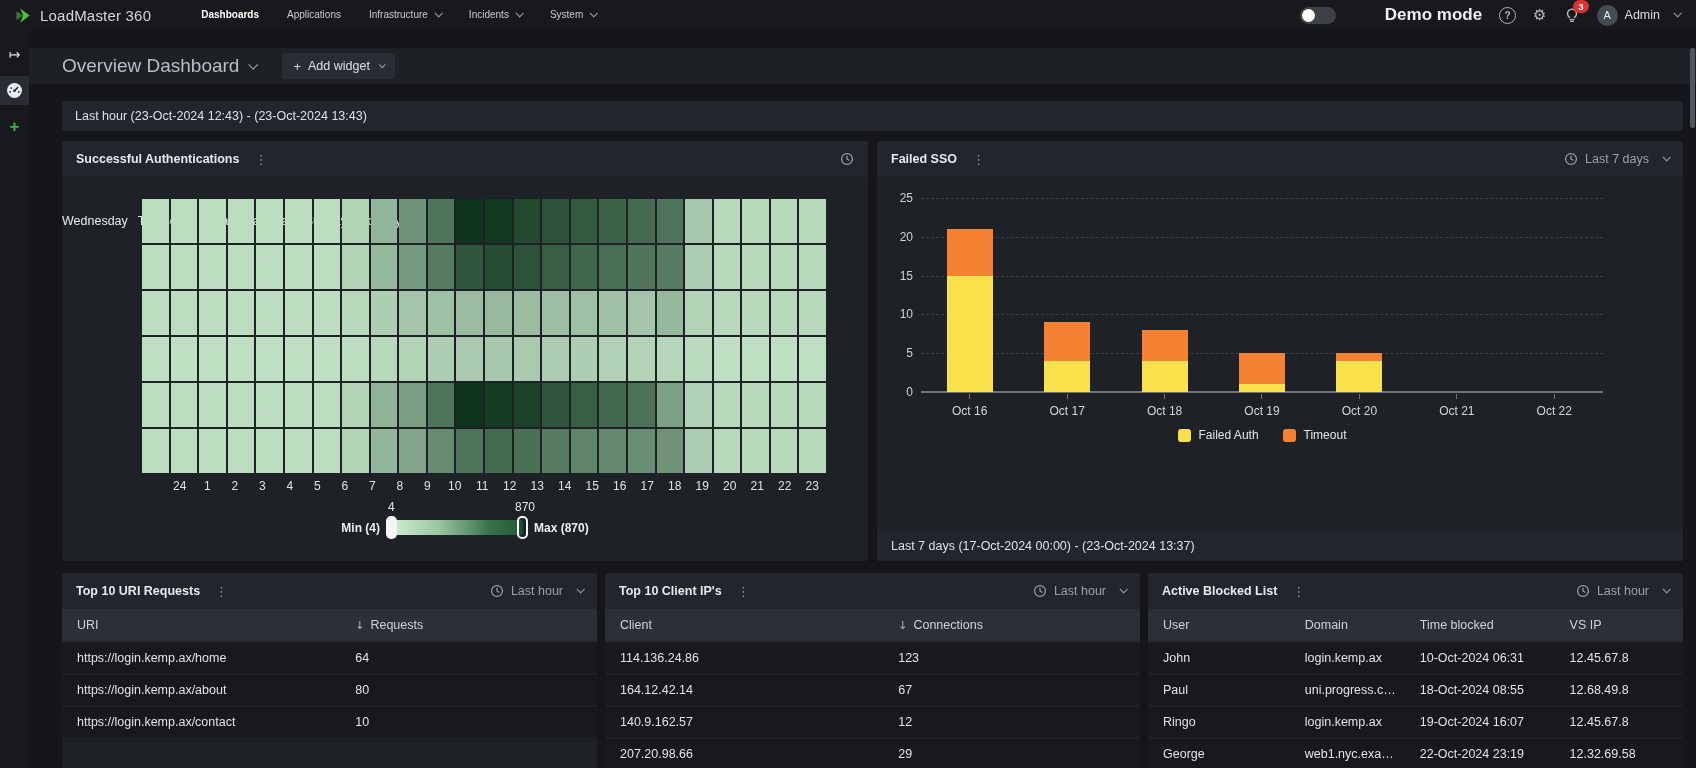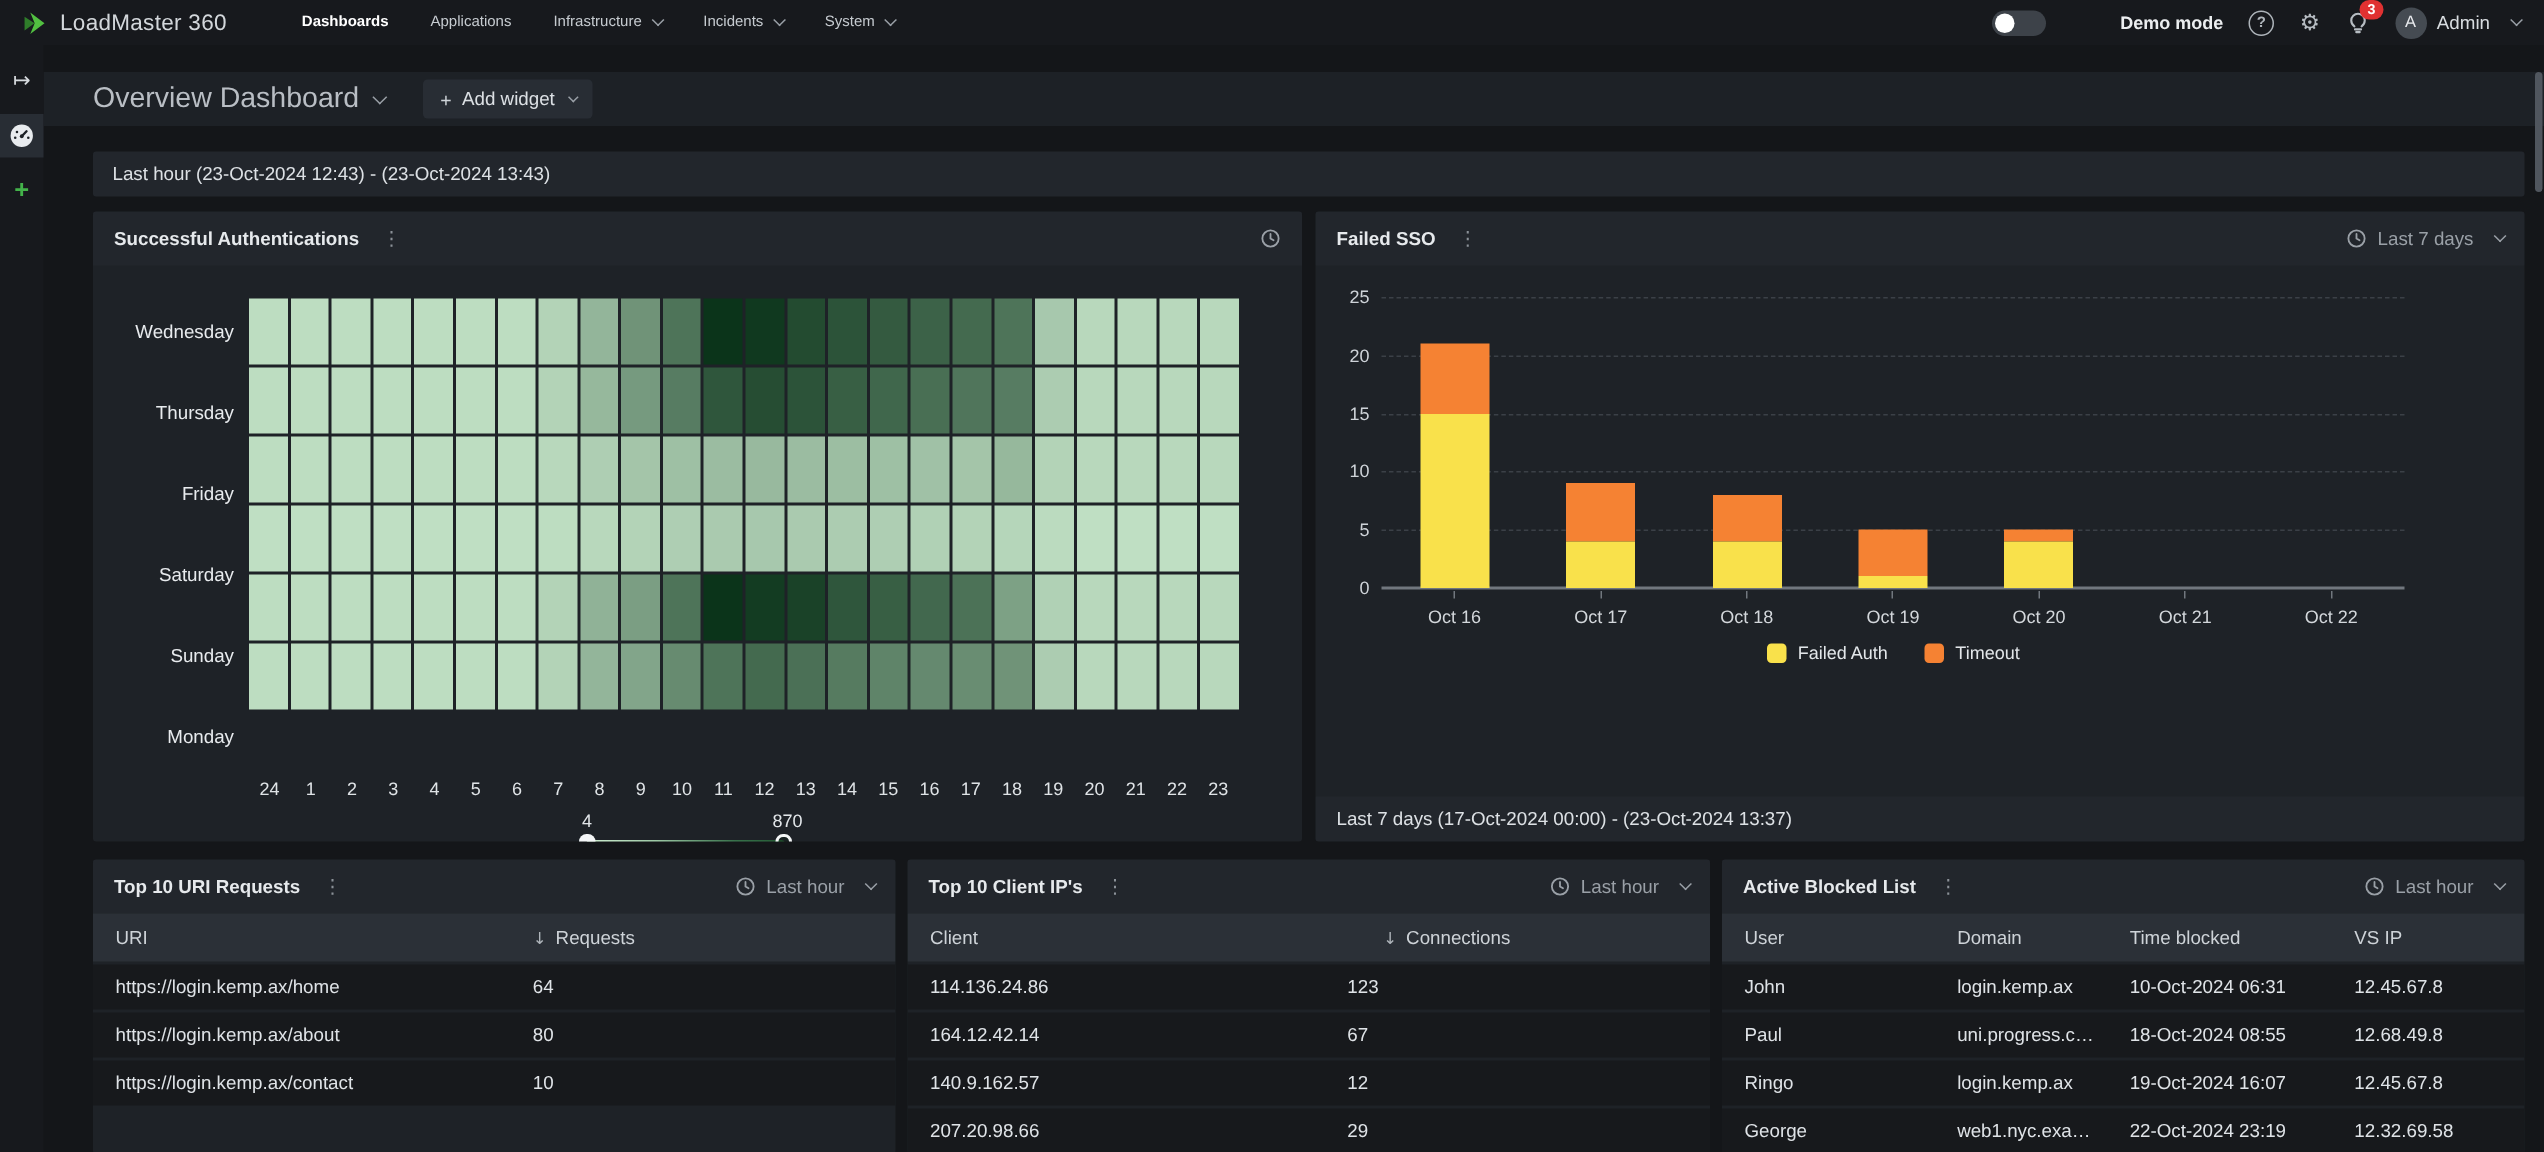--- a/index.html
+++ b/index.html
@@ -16,21 +16,21 @@
   .topnav { height:30px; background:#17191d; display:flex; align-items:center; padding:0 16px 0 14px; position:relative; z-index:3; }
   .brand { display:flex; align-items:center; gap:7px; margin-right:36px; }
   .brand-text { font-size:15px; color:#d3d7db; letter-spacing:.2px; }
   .nav-items { display:flex; align-items:center; height:30px; }
   .nav-item { padding:0 14px; line-height:30px; font-size:10px; color:#c6cbd0; cursor:pointer; display:flex; align-items:center; }
   .nav-item.active { color:#ffffff; font-weight:bold; }
   .chev { width:6px; height:6px; border-right:1.5px solid #9aa0a7; border-bottom:1.5px solid #9aa0a7; transform:rotate(45deg) translateY(-1px); display:inline-block; margin-left:7px; margin-bottom:2px; }
   .nav-right { margin-left:auto; display:flex; align-items:center; gap:17px; }
   .toggle { width:36px; height:17px; border-radius:9px; background:#3d4249; position:relative; cursor:pointer; }
   .toggle-knob { position:absolute; left:2px; top:2px; width:13px; height:13px; border-radius:50%; background:#ffffff; }
-  .demo-label { font-size:12px; color:#eceef0; font-weight:bold;padding-left:32px; }
+  .demo-label { font-size:17px; color:#eceef0; font-weight:bold;padding-left:32px; }
   .help-circle { width:17px; height:17px; border-radius:50%; border:1.5px solid #aeb4ba; color:#aeb4ba; font-size:10px; font-weight:bold; display:flex; align-items:center; justify-content:center; cursor:pointer; }
   .gear { font-size:15px; color:#b6bcc2; cursor:pointer; line-height:1; }
   .bulb-wrap { position:relative; cursor:pointer; }
   .badge { position:absolute; top:-7px; right:-9px; background:#e03131; color:#fff; font-size:9.5px; font-weight:bold; border-radius:8px; padding:1px 5px; }
   .avatar { width:21px; height:21px; border-radius:50%; background:#454b52; color:#e9ebee; font-size:11px; display:flex; align-items:center; justify-content:center; }
   .user { display:flex; align-items:center; gap:7px; font-size:12.5px; color:#d9dde1; cursor:pointer; }
 
   
   .sidebar { position:absolute; left:0; top:30px; bottom:0; width:29px; background:#17191d; display:flex; flex-direction:column; align-items:center; padding-top:16px; z-index:2; }
   .side-expand { color:#d6dade; font-size:14px; cursor:pointer; margin-bottom:14px; }
@@ -50,21 +50,21 @@
   .infobar { height:30px; background:#22262c; border-radius:2px; display:flex; align-items:center; padding:0 13px; font-size:12.5px; color:#dde1e5; margin-bottom:10px; }
 
   .row1 { display:flex; gap:9px; height:420px; }
   .widget { background:#1e2227; border-radius:2px; flex:1 1 0; position:relative; overflow:hidden; }
   .w-header { height:36px; background:#22262c; display:flex; align-items:center; padding:0 14px; gap:15px; font-size:12.5px; font-weight:bold; color:#e6e9ec; }
   .dots { font-size:13px; color:#8b9198; font-weight:normal; cursor:pointer; }
   .w-right { margin-left:auto; display:flex; align-items:center; gap:7px; color:#9aa0a7; font-weight:normal; font-size:12.5px; cursor:pointer; }
 
   
   .hm-wrap { display:flex; margin-top:22px; padding-right:42px; }
-  .hm-days { width:104px; display:flex; flex-direction:column; gap:10px; }
+  .hm-days { width:80px; display:flex; flex-direction:row; gap:0; }
   .hm-day { height:44px; display:flex; align-items:center; justify-content:flex-end; padding-right:10px; font-size:12.5px; color:#e8ebee; }
   .hm-grid { flex:1; display:grid; grid-template-columns:repeat(24,1fr); grid-auto-rows:44px; gap:2px; }
   .hm-xlabels { display:grid; grid-template-columns:repeat(24,1fr); margin:6px 42px 0 104px; }
   .hm-xlabels span { text-align:center; font-size:12px; color:#dfe3e6; }
   .hm-slider { margin-top:27px; display:flex; justify-content:center; align-items:center; gap:11px; font-size:12px; font-weight:bold; color:#eceff1; }
   .track { position:relative; width:132px; height:15px; border-radius:2px; background:linear-gradient(90deg,#cfeed1,#9cc8a4 35%,#37714a 75%,#235a33); cursor:pointer; }
   .handle-l { position:absolute; left:-5px; top:-4px; width:11px; height:23px; border-radius:5px; background:#f4f6f7; }
   .handle-r { position:absolute; right:-5px; top:-4px; width:11px; height:23px; border-radius:5px; border:2px solid #f4f6f7; background:rgba(16,40,24,.3); }
   .val-min { position:absolute; left:-3px; top:-20px; font-weight:normal; color:#e2e6e9; }
   .val-max { position:absolute; right:-12px; top:-20px; font-weight:normal; color:#e2e6e9; }
@@ -545,21 +545,21 @@
             <span class="dots glyph">⋮</span>
             <span class="w-right">
               <svg class="icon" width="14" height="14" viewBox="0 0 16 16" fill="none" stroke="#9aa0a7" stroke-width="1.4">
                 <circle cx="8" cy="8" r="6.2"></circle>
                 <path d="M8 4.6V8l2.3 1.4" stroke-linecap="round"></path>
               </svg>
               <span>Last hour</span>
               <span class="chev"></span>
             </span>
           </div>
-          <div class="t-head" style="grid-template-columns: 52% 48%; gap: 24px;">
+          <div class="t-head" style="grid-template-columns: 52% 48%;">
             <div class="t-cell"><span>Client</span></div>
             <div class="t-cell"><span class="sort-arrow glyph">↓</span><span>Connections</span></div>
           </div>
           <div class="t-row" style="grid-template-columns: 52% 48%;">
             <div class="t-cell">114.136.24.86</div>
             <div class="t-cell">123</div>
           </div>
           <div class="t-row" style="grid-template-columns: 52% 48%;">
             <div class="t-cell">164.12.42.14</div>
             <div class="t-cell">67</div>

